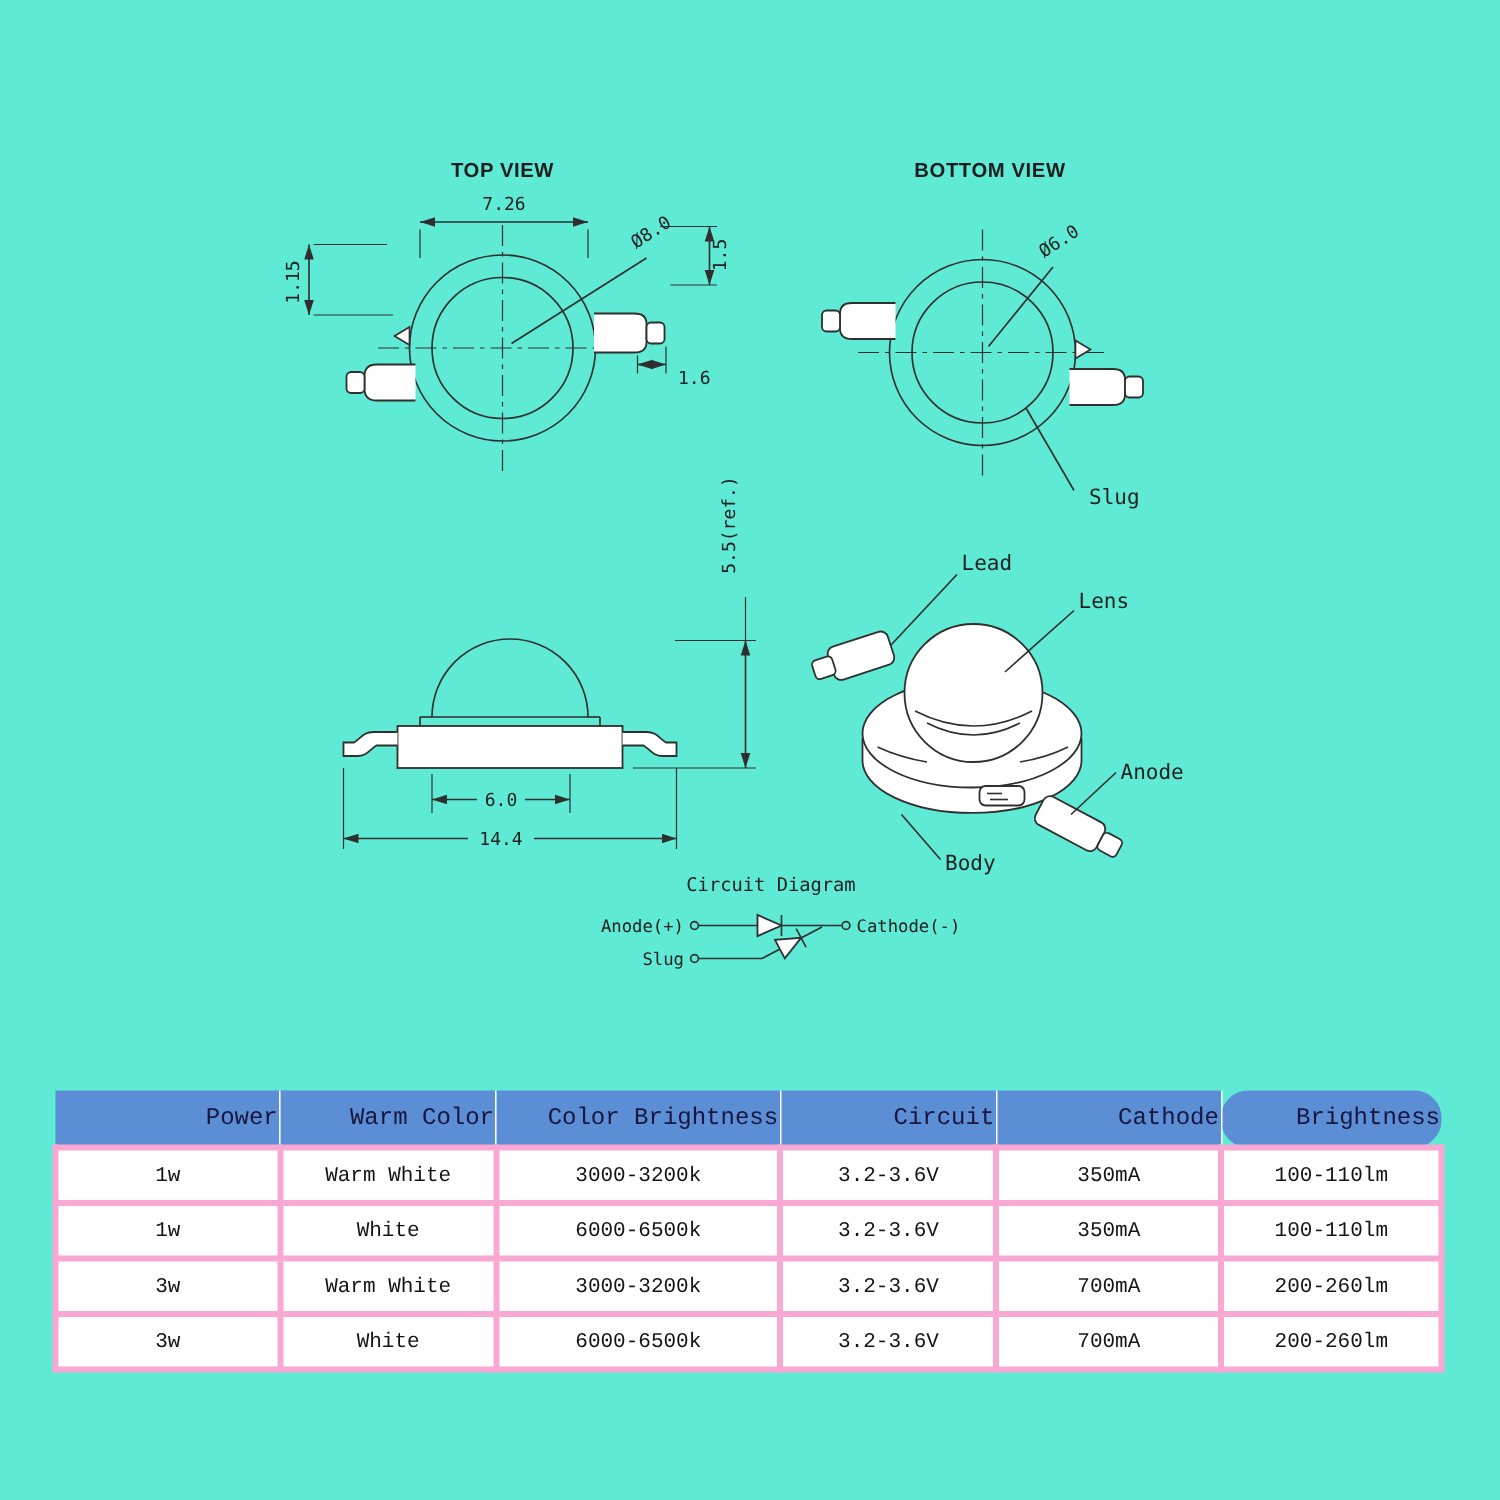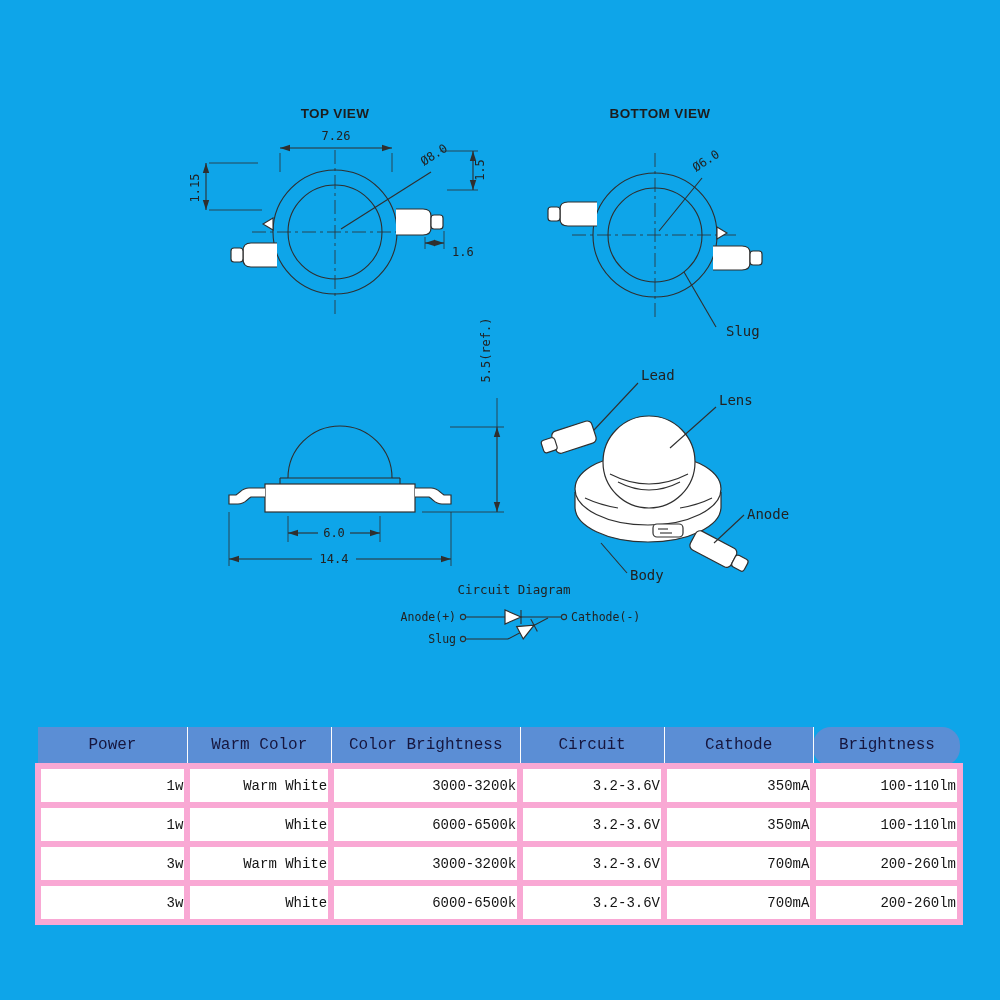--- a/index.html
+++ b/index.html
@@ -1,16 +1,16 @@
 <!DOCTYPE html>
 <html style="--table-header-bg: #5b8ed5; --table-header-text: #16163e; --line: #2f2f2f;"><head>
 <meta charset="utf-8">
 <style>
   html,body { margin:0; padding:0; background:#ffffff; }
-  .page { position:relative; width:1000px; height:1000px; background:#0ea5e9; overflow:hidden;
+  .page { position:relative; width:1000px; height:1000px; background:#5eead4; overflow:hidden;
           font-family:"Liberation Sans", sans-serif; }
   svg { display:block; position:absolute; top:0; left:0; }
 
   
   .ln   { fill:none; stroke:#2f2f2f; stroke-width:1.1; }
   .lnf  { fill:#ffffff; stroke:#2f2f2f; stroke-width:1.1; }
   .lead { fill:#ffffff; stroke:#2f2f2f; stroke-width:1.2; }
   .ext  { fill:none; stroke:#2f2f2f; stroke-width:0.8; }
   .cl   { fill:none; stroke:#2f2f2f; stroke-width:0.8; stroke-dasharray:14 4 3 4; }
   .term { fill:none; stroke:#2f2f2f; stroke-width:1.1; }
@@ -18,24 +18,24 @@
   .dim   { font:12px "DejaVu Sans Mono", monospace; fill:#222; }
   .lbl   { font:14px "DejaVu Sans Mono", monospace; fill:#222; }
   .ctitle{ font:12.5px "DejaVu Sans Mono", monospace; fill:#222; }
   .clbl  { font:11.5px "DejaVu Sans Mono", monospace; fill:#222; }
 
   
   .spec-table { position:absolute; left:35px; top:727px; width:928px;
                 border-collapse:collapse; table-layout:fixed; }
   .spec-table th { background:var(--table-header-bg, #5b8ed5); color:var(--table-header-text, #16163e);
                    font:16px "Liberation Mono", monospace; font-weight:normal; height:34px;
-                   border-right:1px solid #fdfdfd; text-align:center; }
+                   border-right:1px solid #fdfdfd; text-align:right; }
   .spec-table th:last-child { border-right:none;border-radius:18px; }
-  .spec-table td { border:6px solid #f9a8d4; background:#ffffff; color:#141414;
-                   font:14px "Liberation Mono", monospace; height:31px; text-align:right; }
+  .spec-table td { border:4px solid #f9a8d4; background:#ffffff; color:#141414;
+                   font:14px "Liberation Mono", monospace; height:31px; text-align:center; }
 </style>
 </head>
 <body>
 
 <div class="page">
 
 <svg width="1000" height="700" viewBox="0 0 1000 700">
   <defs>
     <marker id="aE" markerWidth="11" markerHeight="8" refX="10" refY="4" orient="auto" markerUnits="userSpaceOnUse">
       <path d="M0,0.8 L10,4 L0,7.2 Z" fill="#2f2f2f"></path>

